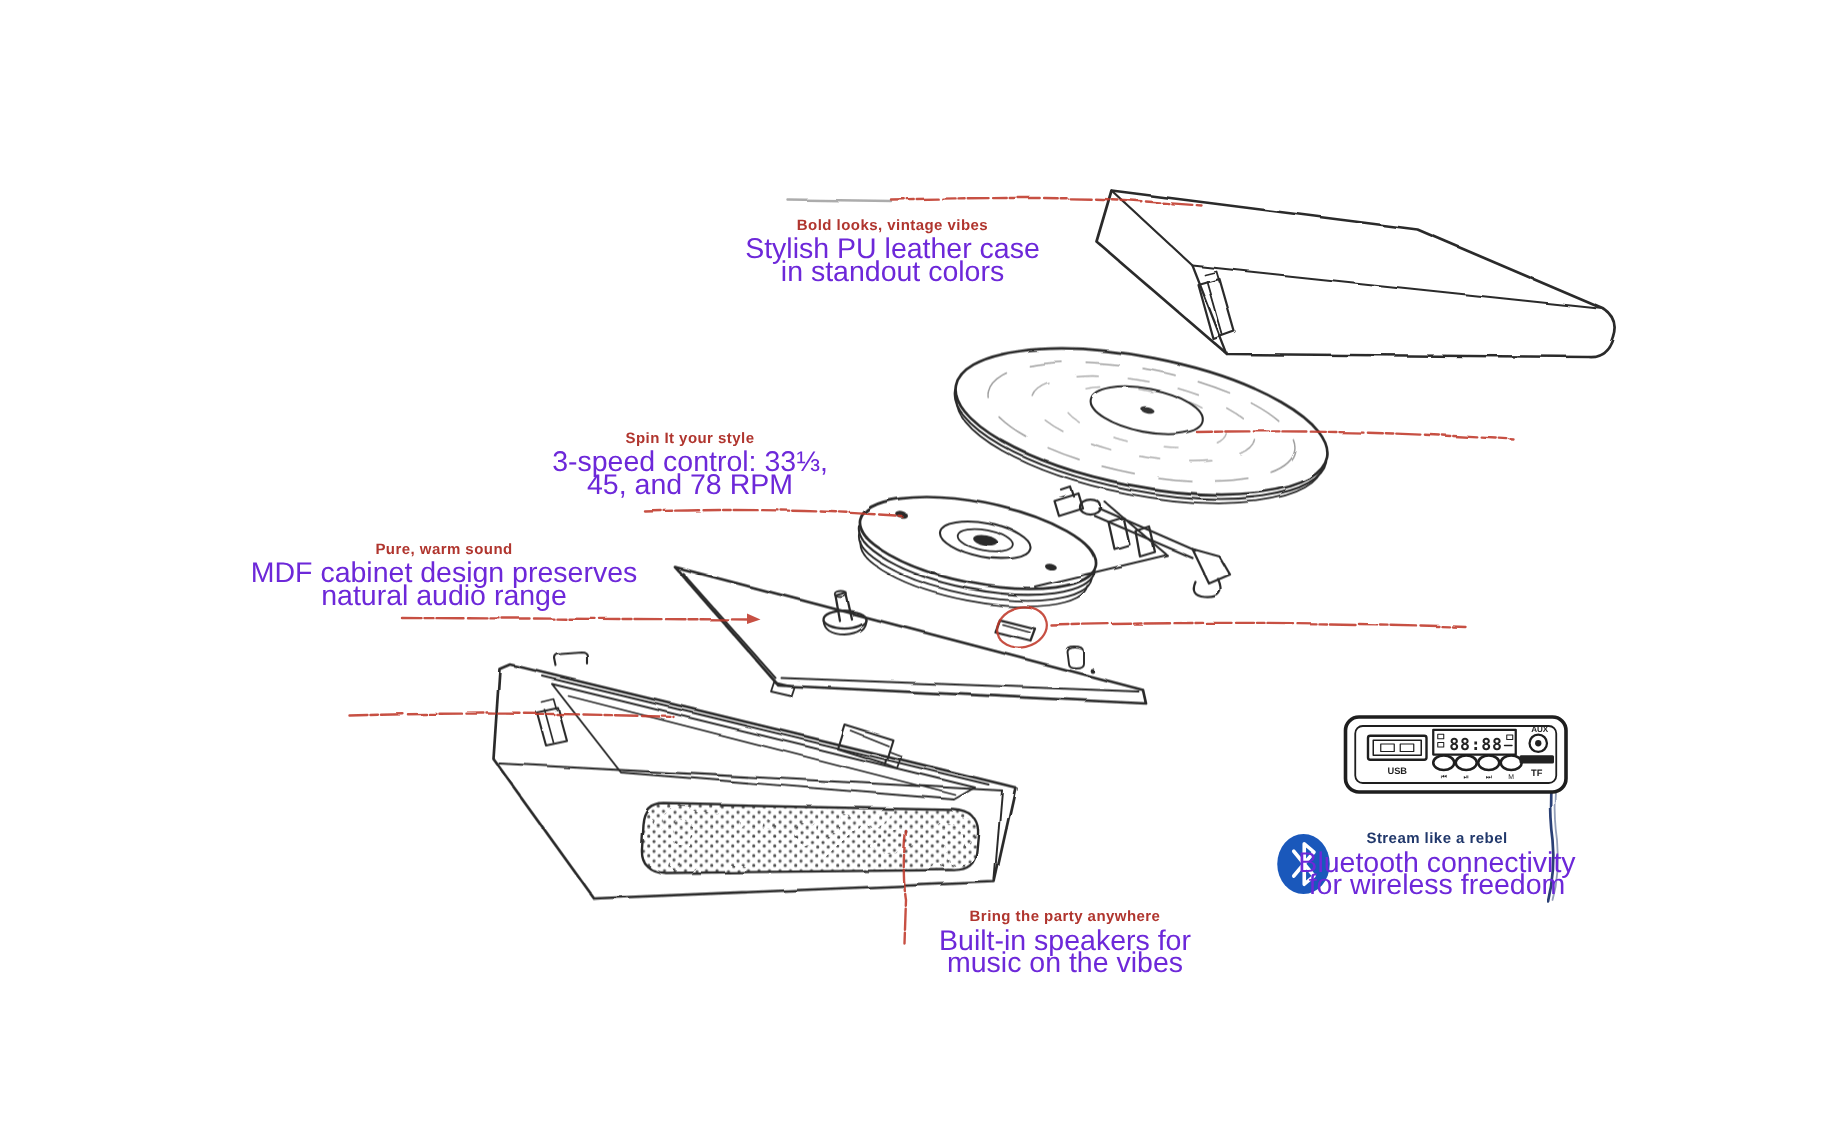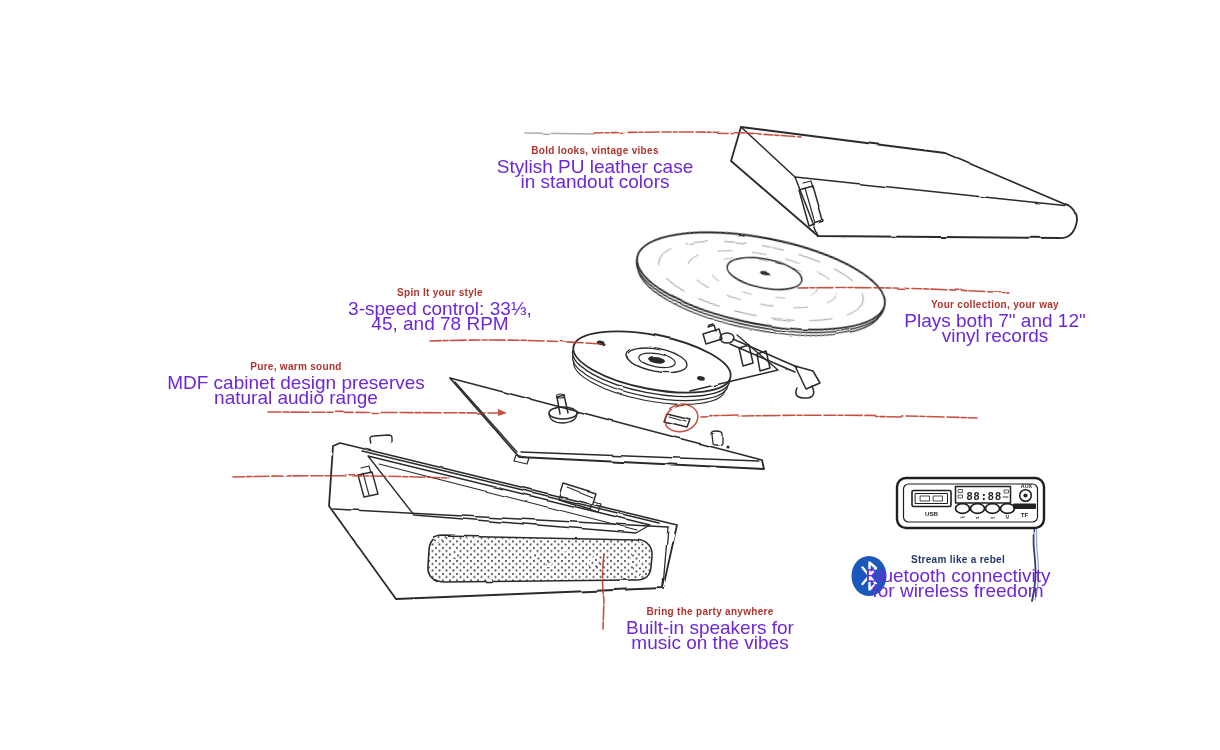--- a/index.html
+++ b/index.html
@@ -187,38 +187,33 @@
       <path d="M862.5,567.5 L876,584 L869.5,589.5 L869.5,562.5 L876,568 L862.5,584" fill="none" stroke="#ffffff" stroke-width="2.4" stroke-linecap="round" stroke-linejoin="round"></path>
     </g>
   </svg>
 
   <div class="callout" style="left:595px;top:145px;">
     <div class="callout-title">Bold looks, vintage vibes</div>
     <div class="callout-line">Stylish PU leather case</div>
     <div class="callout-line">in standout colors</div>
   </div>
 
-  <div class="callout" style="left:440px;top:287px;">
+  <div class="callout" style="left:460px;top:287px;">
     <div class="callout-title">Spin It your style</div>
     <div class="callout-line">3-speed control: 33⅓,</div>
     <div class="callout-line">45, and 78 RPM</div>
   </div>
 
   <div class="callout" style="left:296px;top:361px;">
     <div class="callout-title">Pure, warm sound</div>
     <div class="callout-line">MDF cabinet design preserves</div>
     <div class="callout-line">natural audio range</div>
   </div>
 
 
-  <div class="callout" style="left:995px;top:299px;">
-    <div class="callout-title">Your collection, your way</div>
-    <div class="callout-line">Plays both 7" and 12"</div>
-    <div class="callout-line">vinyl records</div>
-  </div>
 
 
   <div class="callout navy" style="left:958px;top:554px;">
     <div class="callout-title">Stream like a rebel</div>
     <div class="callout-line">Bluetooth connectivity</div>
     <div class="callout-line">for wireless freedom</div>
   </div>
 
   <div class="callout" style="left:710px;top:606px;">
     <div class="callout-title">Bring the party anywhere</div>

